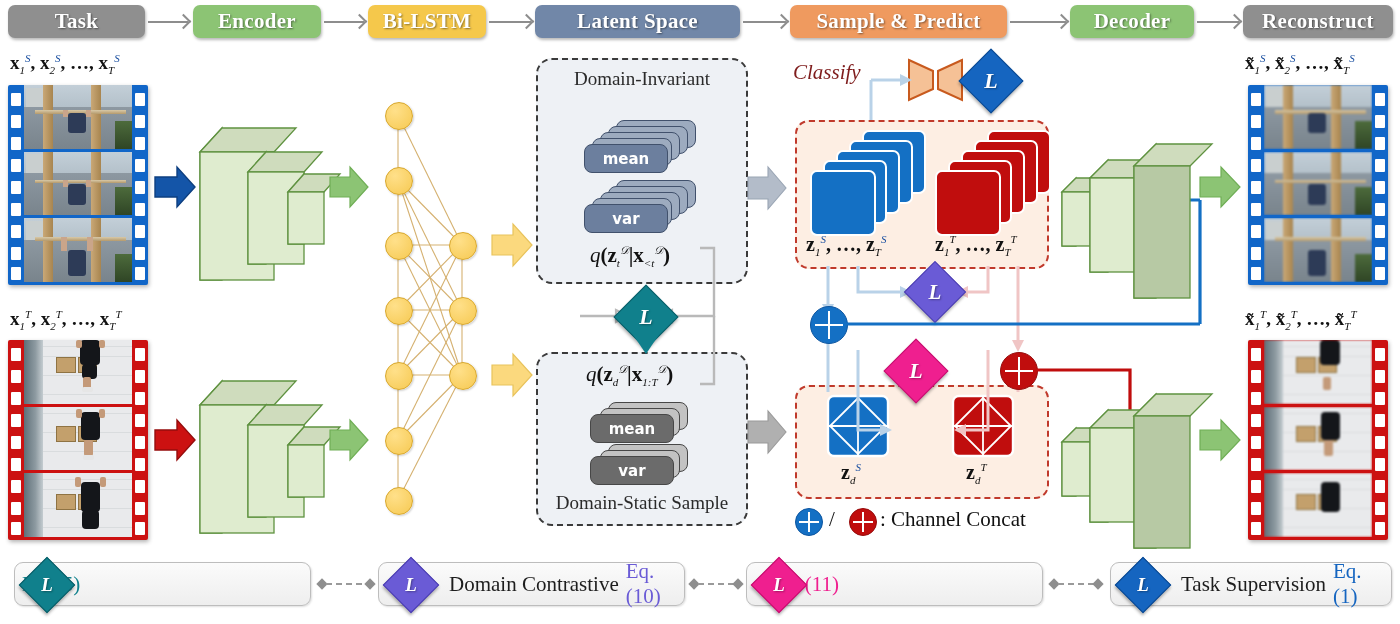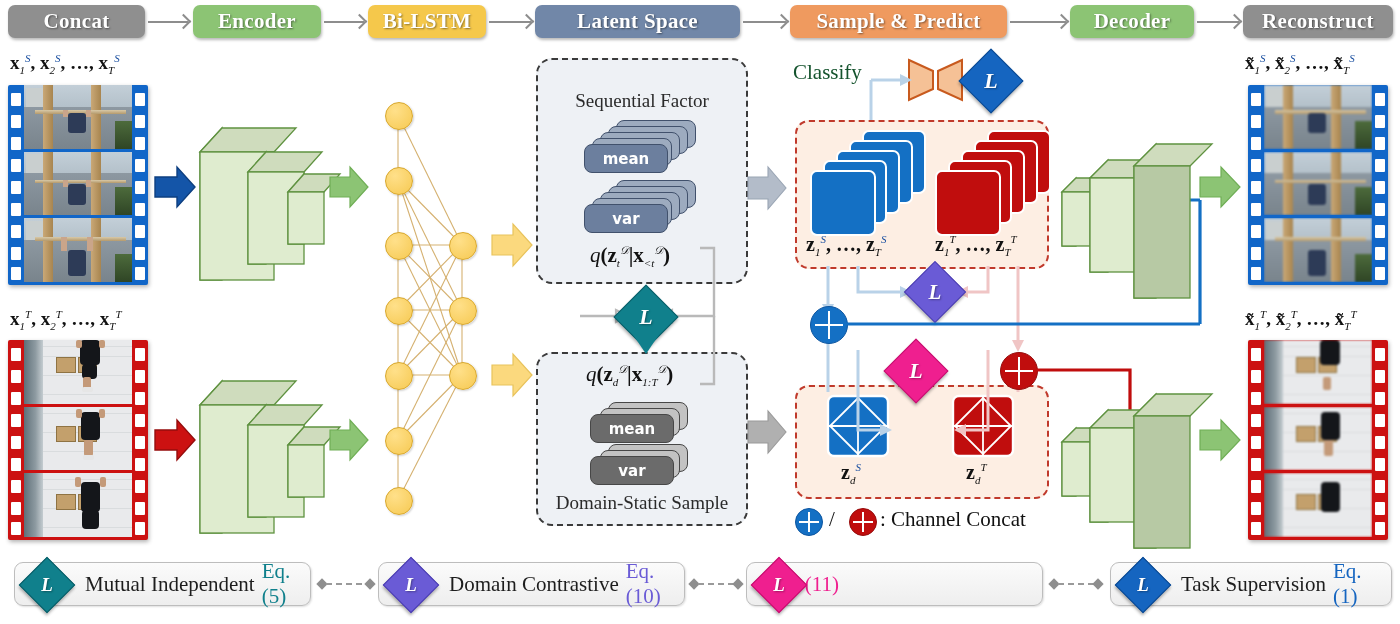--- a/index.html
+++ b/index.html
@@ -114,21 +114,21 @@
     background:repeating-linear-gradient(90deg,#9a9a9a 0 6px,transparent 6px 10px);}
   .lgdot{position:absolute;width:8px;height:8px;background:#8e8e8e;
     transform:rotate(45deg);top:580px;}
   svg{position:absolute;overflow:visible;}
 </style>
 </head>
 <body>
 
 <div>
   <div class="hdr-box" style="left:8px;width:137px;background:#8f8f8f;">
-    <span>Concat</span>
+    <span>Task</span>
     </div>
   <div class="hdr-arrow" style="left:148px;width:40px;"></div>
 
   <div class="hdr-box" style="left:193px;width:128px;background:#8cc474;">
     <span>Encoder</span>
     </div>
   <div class="hdr-arrow" style="left:324px;width:40px;"></div>
 
   <div class="hdr-box" style="left:368px;width:118px;background:#f5c84b;">
     <span>Bi-LSTM</span>
@@ -380,21 +380,21 @@
 </div>
 
 <svg style="left:492px;top:222px;width:42px;height:46px;">
   <path d="M0,13 L21,13 L21,2 L40,23 L21,44 L21,33 L0,33 Z" fill="#fbd97e" stroke="#e8c35c" stroke-width="1.2"></path>
 </svg>
 <svg style="left:492px;top:352px;width:42px;height:46px;">
   <path d="M0,13 L21,13 L21,2 L40,23 L21,44 L21,33 L0,33 Z" fill="#fbd97e" stroke="#e8c35c" stroke-width="1.2"></path>
 </svg>
 
 <div class="dashbox" style="left:536px;top:58px;width:208px;height:222px;">
-  <div class="ttl" style="top:30px;">Sequential Factor</div>
+  <div class="ttl" style="top:8px;">Domain-Invariant</div>
 
   <div class="card blue gh" style="left:78px;top:60px;width:78px;height:26px;"></div>
   <div class="card blue gh" style="left:70px;top:66px;width:78px;height:26px;"></div>
   <div class="card blue gh" style="left:62px;top:72px;width:78px;height:26px;"></div>
   <div class="card blue gh" style="left:54px;top:78px;width:78px;height:26px;"></div>
   <div class="card blue" style="left:46px;top:84px;width:82px;height:27px;">
     <span>mean</span>
     </div>
 
   <div class="card blue gh" style="left:78px;top:120px;width:78px;height:26px;"></div>
@@ -446,21 +446,21 @@
   <polygon points="2,0 34,0 18,24" fill="#10808c"></polygon>
 </svg>
 
 <svg style="left:748px;top:166px;width:40px;height:44px;">
   <path d="M0,11 L20,11 L20,1 L38,22 L20,43 L20,33 L0,33 Z" fill="#b3bcc9" stroke="#9aa5b4" stroke-width="1.1"></path>
 </svg>
 <svg style="left:748px;top:410px;width:40px;height:44px;">
   <path d="M0,11 L20,11 L20,1 L38,22 L20,43 L20,33 L0,33 Z" fill="#b0b0b0" stroke="#9a9a9a" stroke-width="1.1"></path>
 </svg>
 
-<div class="mathlbl" style="left:793px;top:60px;font-size:21px;color:#14532d;font-weight:normal;">Classify</div>
+<div class="mathlbl" style="left:793px;top:60px;font-size:21px;color:#7f1d1d;font-weight:normal;font-style:italic;">Classify</div>
 
 <svg style="left:908px;top:58px;width:56px;height:44px;">
   <polygon points="1,2 25,13 25,31 1,42" fill="#f5c196" stroke="#c85a1e" stroke-width="2"></polygon>
   <polygon points="54,2 30,13 30,31 54,42" fill="#f5c196" stroke="#c85a1e" stroke-width="2"></polygon>
 </svg>
 <svg style="left:0;top:0;width:1400px;height:624px;">
   <g stroke="#b9d2e8" stroke-width="3" fill="none">
     <path d="M871,80 L900,80"></path>
     <path d="M966,80 L988,80"></path>
     <path d="M871,80 L871,140"></path>
@@ -722,21 +722,20 @@
         <div class="body" style="left:53%;top:14%;width:17%;height:46%"></div>
         </div>
     </div>
   </div>
 </div>
 
 <div class="lgbox" style="left:14px;top:562px;width:295px;">
   <div class="dia" style="left:12px;top:2px;width:38px;height:38px;background:#10808c;border:1.5px solid #0b5e68;">
     <span style="font-size:19px;">L</span>
     </div>
-  <span class="lgtxt" style="margin-left:70px;">Mutual Independent</span>
   <span class="lgeq" style="margin-left:7px;color:#10808c;">Eq. (5)</span>
 </div>
 <div class="lgdot" style="left:318px;"></div>
 <div class="lgconn" style="left:326px;width:42px;"></div>
 <div class="lgdot" style="left:366px;"></div>
 
 <div class="lgbox" style="left:378px;top:562px;width:305px;">
   <div class="dia" style="left:12px;top:2px;width:38px;height:38px;background:#6a5bd6;border:1.5px solid #4c3fb0;">
     <span style="font-size:19px;">L</span>
     </div>

